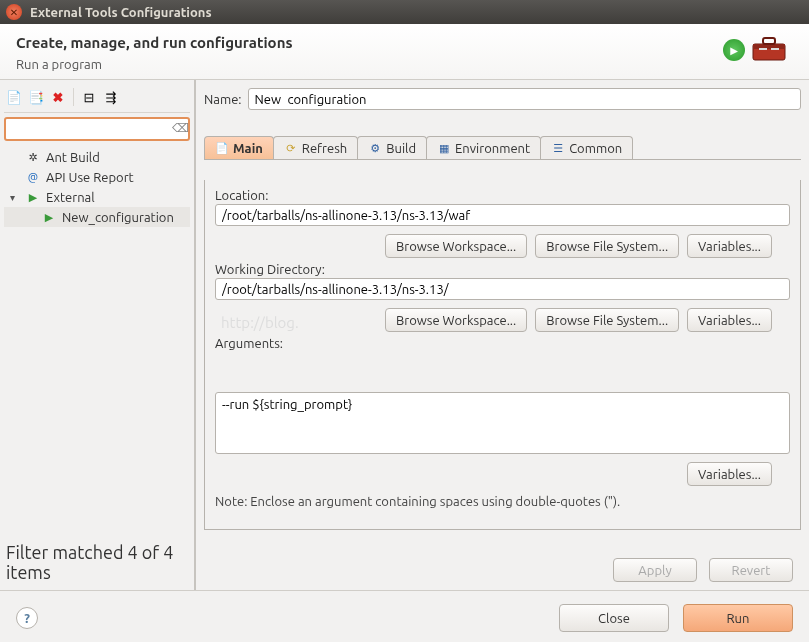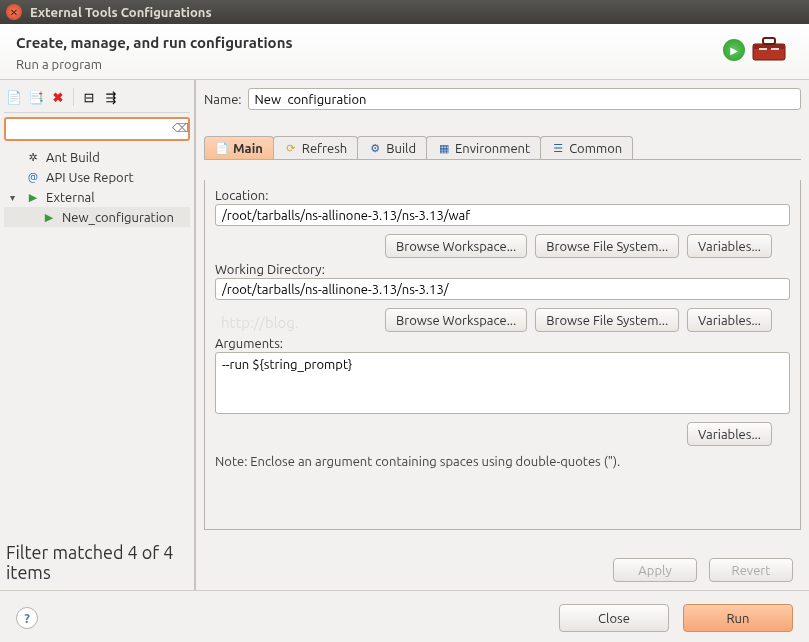--- a/index.html
+++ b/index.html
@@ -43,21 +43,21 @@
 .name-row input { flex:1; border:1px solid #b6b2ac; border-radius:3px; padding:3px 6px; background:#fff; }
 
 .tabs { display:flex; border-bottom:1px solid #b6b2ac; gap:0; }
 .tab { padding:4px 10px; border:1px solid #b6b2ac; border-bottom:none; background:#efedeb; border-radius:4px 4px 0 0; display:flex; align-items:center; gap:4px; margin-right:-1px; color:#333; }
 .tab.active { background:linear-gradient(#ffd3b8,#f7c198); font-weight:bold; }
 .tab-icon { width:14px; height:14px; display:flex; align-items:center; justify-content:center; font-size:11px; }
 
 .tab-panel { border:1px solid #b6b2ac; border-top:none; padding:8px 10px 10px 10px; flex:1; display:flex; flex-direction:column; gap:2px; background:#f2f1f0; }
 .field-label { color:#333; }
 .text-input { width:100%; border:1px solid #b6b2ac; border-radius:3px; padding:3px 6px; background:#fff; }
-.textarea { width:100%; border:1px solid #b6b2ac; border-radius:3px; padding:4px 6px; background:#fff; height:62px; resize:none; font-family:inherit; }
+.textarea { width:100%; border:1px solid #b6b2ac; border-radius:3px; padding:4px 6px; background:#fff; height:62px; resize:none; font-family:inherit;margin-top:40px; }
 .btn-row { display:flex; justify-content:flex-end; gap:8px; margin:6px 18px 2px 0; }
 .btn-row.single { justify-content:flex-end; }
 .btn { border:1px solid #b6b2ac; background:linear-gradient(#fdfcfb,#e9e6e2); border-radius:4px; padding:4px 10px; min-width:84px; text-align:center; color:#333; }
 .btn:disabled, .btn.disabled { color:#aaa; }
 .btn.accent { background:linear-gradient(#ffc9a5,#f5a879); border-color:#cf9160; }
 .watermark { position:relative; }
 .watermark-text { position:absolute; left:6px; top:6px; color:#ddd; font-size:15px; pointer-events:none; }
 .note { color:#444; font-size:13px; margin-top:4px; }
 
 .action-row { display:flex; justify-content:flex-end; gap:12px; padding:8px 8px 4px 0; }

